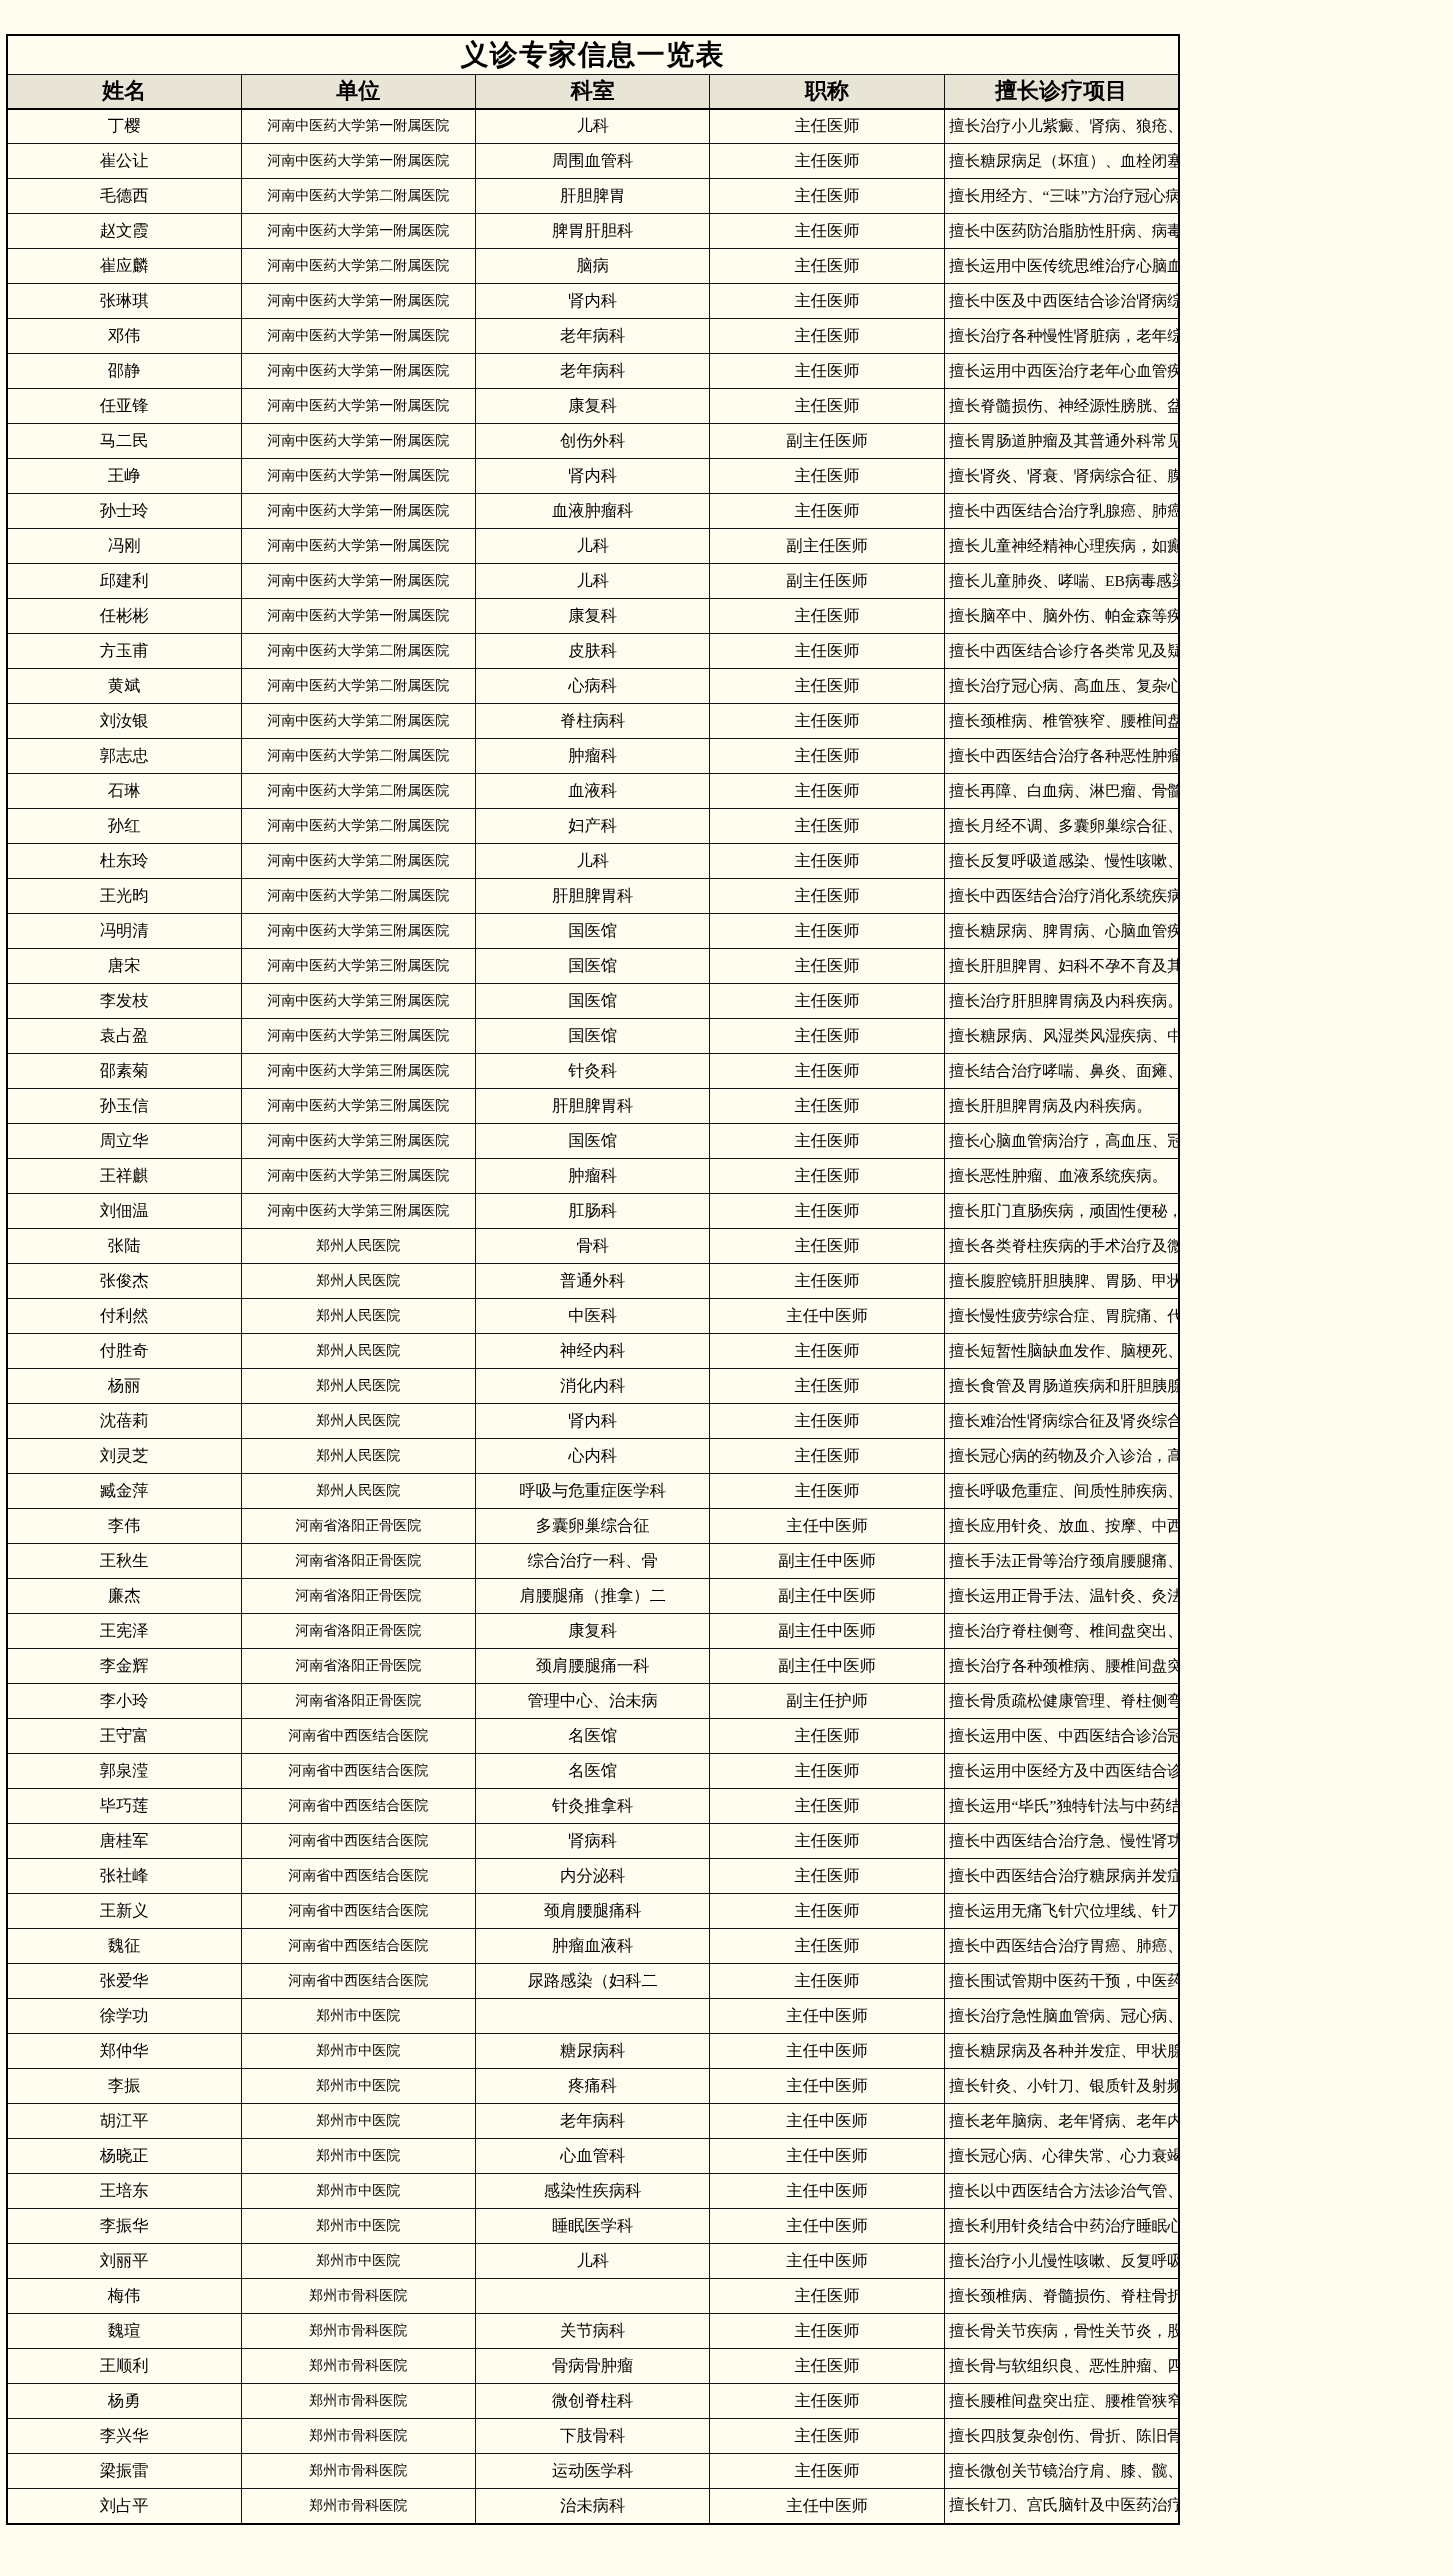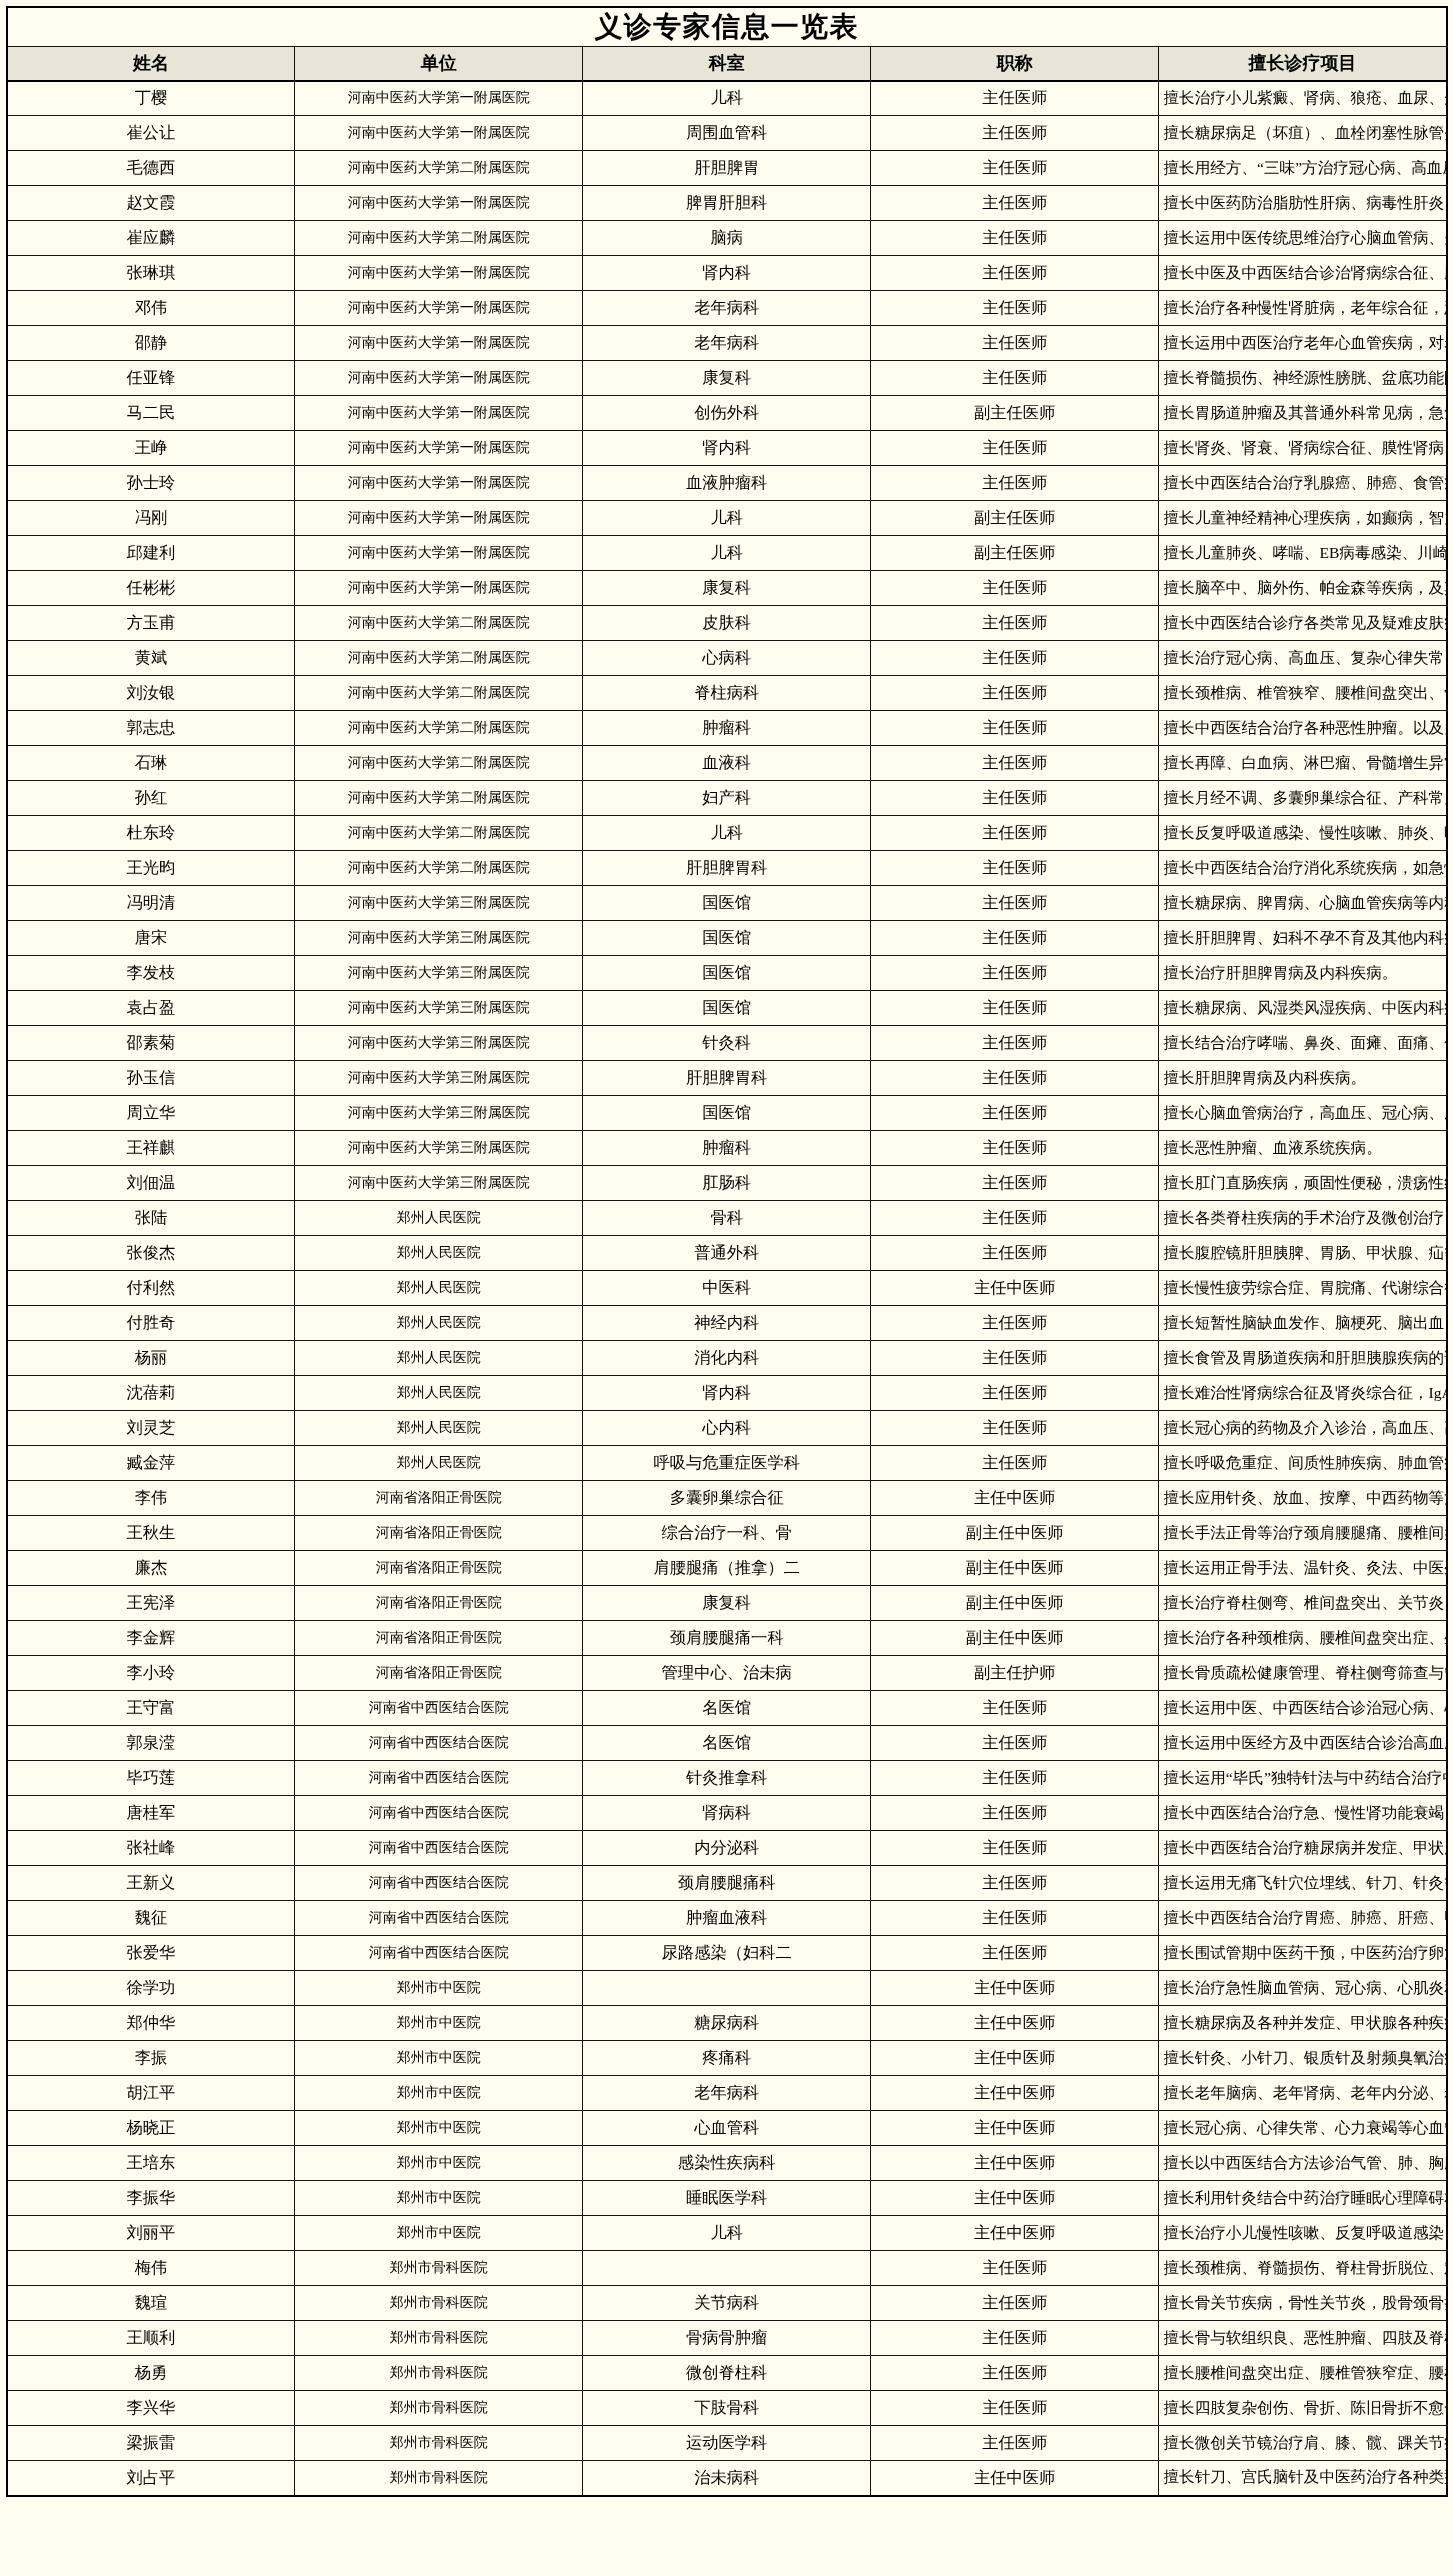--- a/index.html
+++ b/index.html
@@ -1,22 +1,22 @@
 <!DOCTYPE html>
 <html lang="zh" style="font-size:11.4px"><head>
 <meta charset="utf-8">
 <style>
   html,body{margin:0;padding:0;background:#fffdf0;}
   body{width:1454px;font-family:"Liberation Serif","DejaVu Serif",serif;color:#000;}
   .page{padding:5.7px;}
-  table{border-collapse:collapse;table-layout:fixed;width:1442px;background:#fffdf0;border:2.1px solid #000;}
+  table{border-collapse:collapse;table-layout:fixed;width:1174px;background:#fffdf0;border:2.1px solid #000;margin-top:28px;}
   td,th{border:1.4px solid #141414;overflow:hidden;white-space:nowrap;vertical-align:middle;padding:0;}
   .title-cell{height:37px;text-align:center;font-family:"Liberation Sans","DejaVu Sans",sans-serif;
     font-weight:bold;font-size:28px;letter-spacing:1.4px;background:#fffdf0;}
-  thead th{height:33px;background:#e8e5d6;font-size:18px;font-weight:bold;text-align:center;border-bottom:2.1px solid #000;}
+  thead th{height:33px;background:#e8e5d6;font-size:22px;font-weight:bold;text-align:center;border-bottom:2.1px solid #000;}
   tbody tr{height:35px;}
   tbody td{font-size:16.3px;text-align:center;}
   td.c0{width:64px;}
   td.c1,th.h1{width:218px;}
   td.c1{font-size:14px;}
   td.c2,th.h2{width:118px;}
   td.c3,th.h3{width:108px;}
   td.c4,th.h4{width:933px;}
   td.c4{text-align:left;padding-left:4.3px;font-size:15.6px;}
   th.h0{width:64px;}

